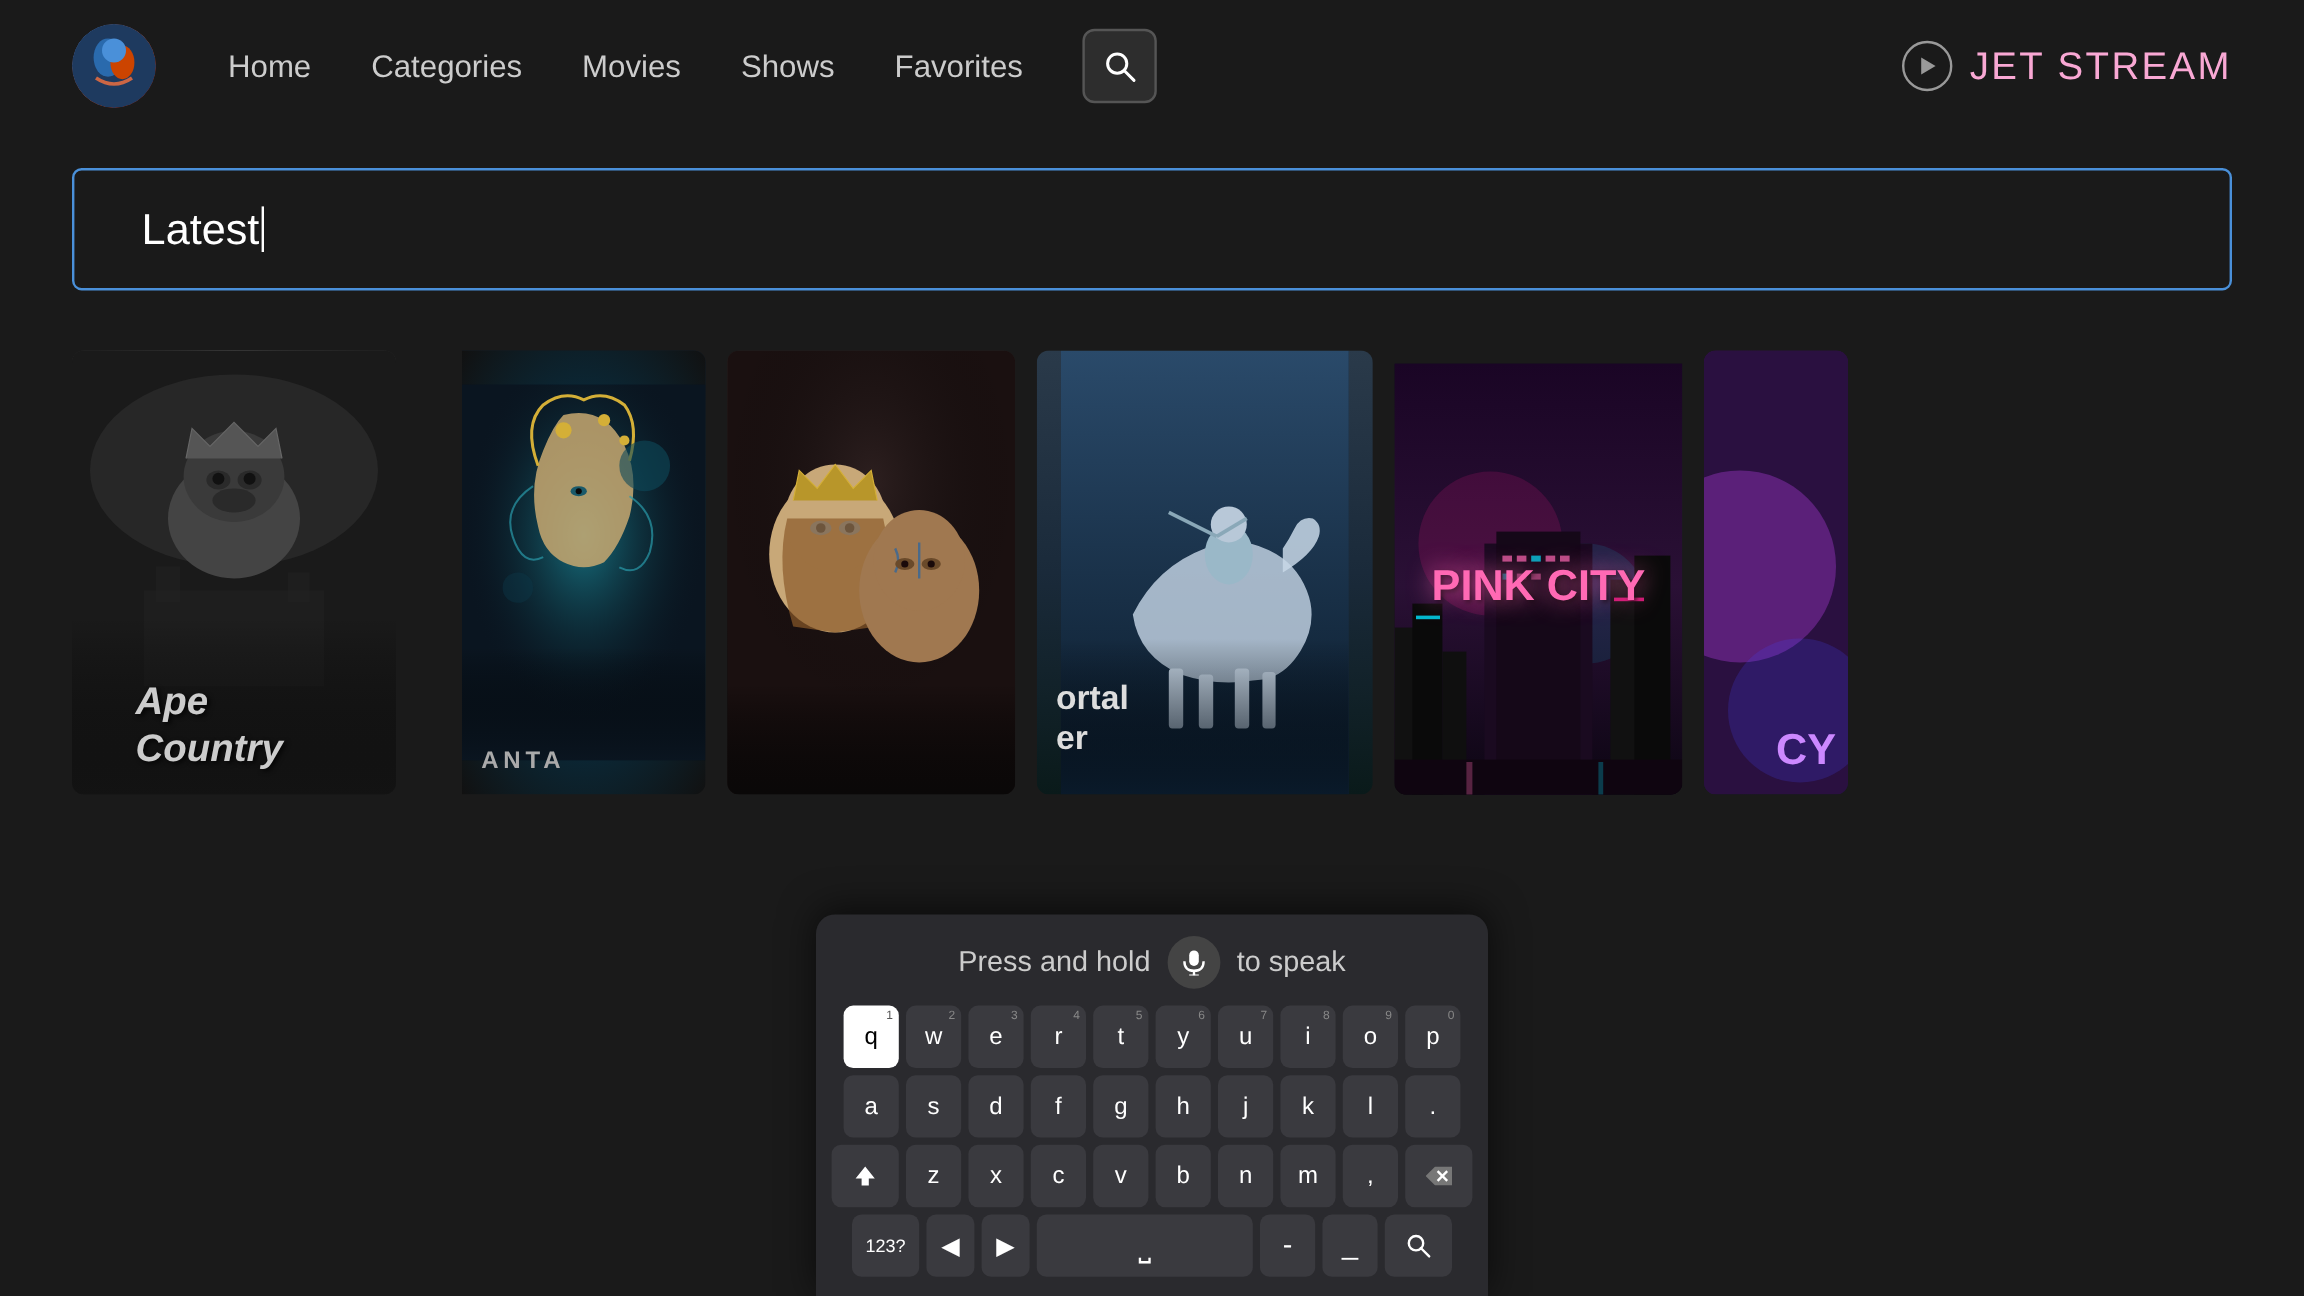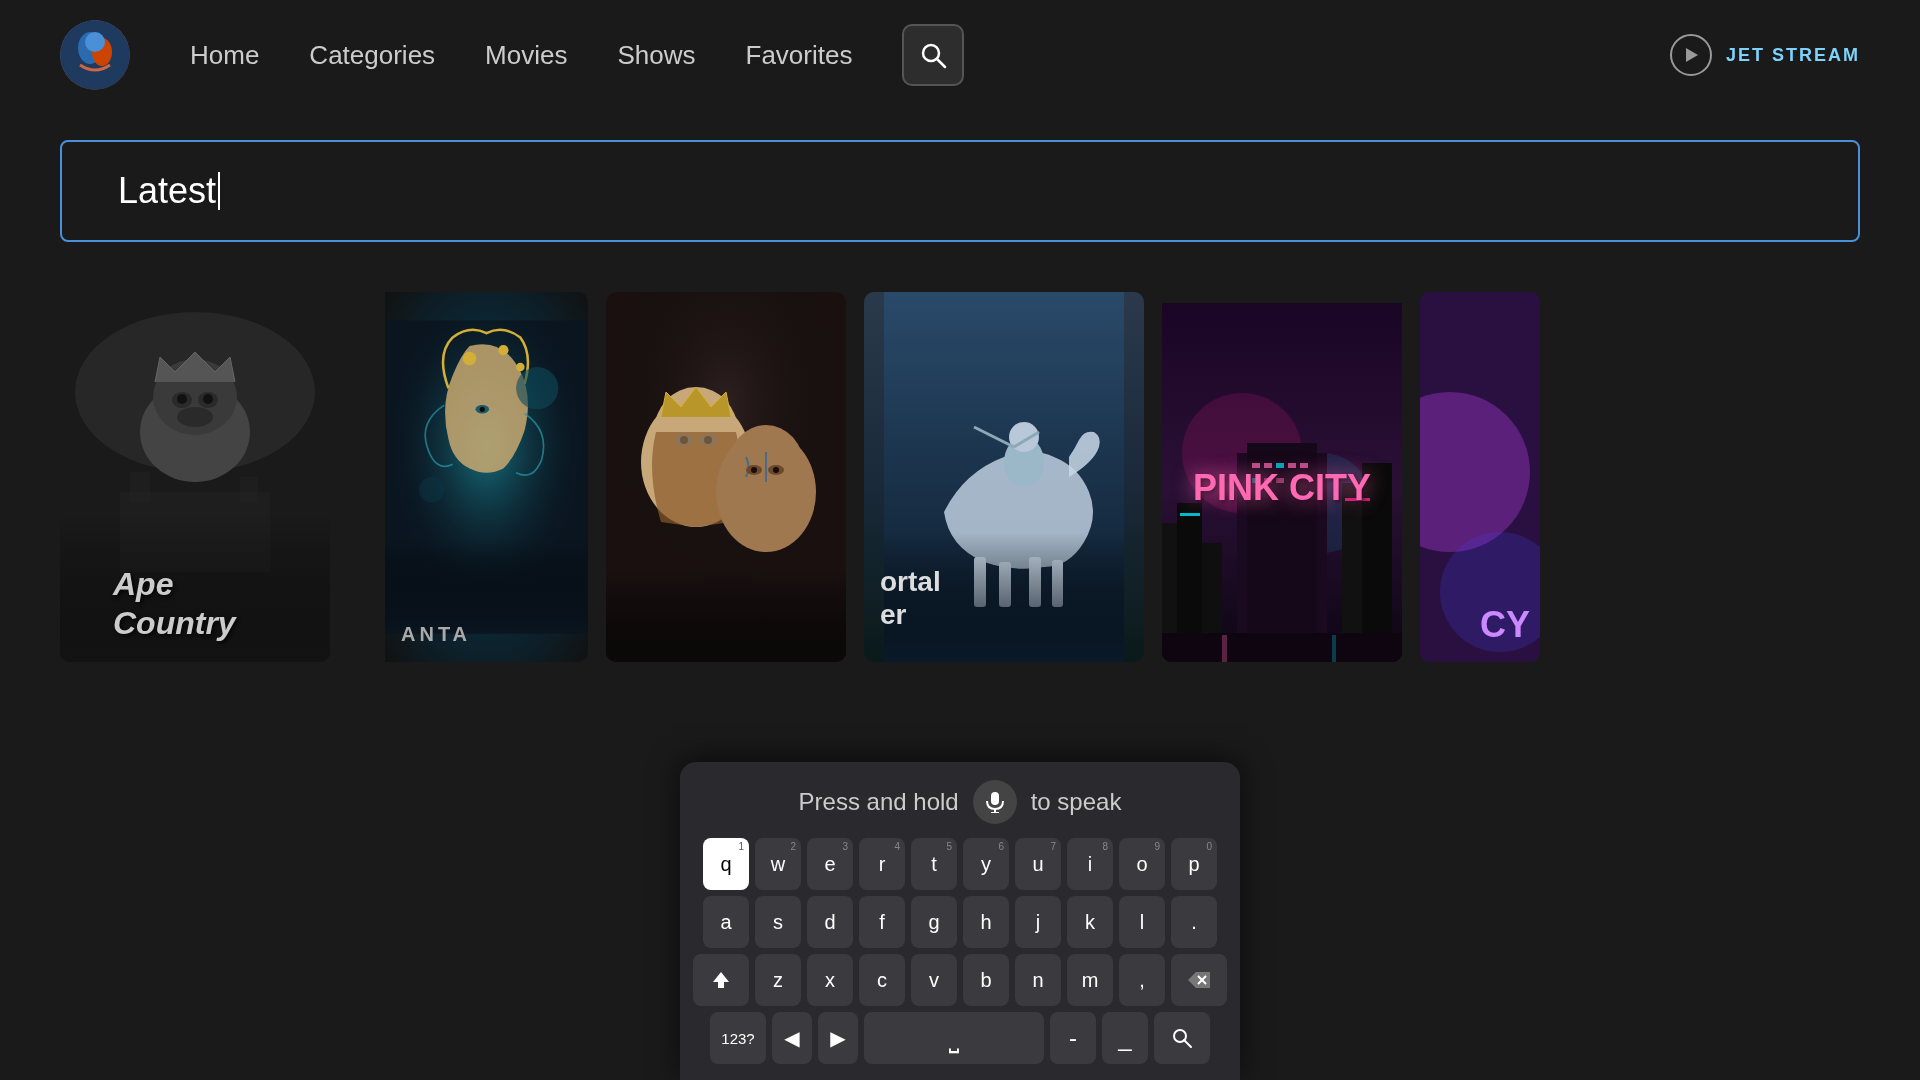--- a/index.html
+++ b/index.html
@@ -80,24 +80,24 @@
       width: 42px;
       height: 42px;
       border-radius: 50%;
       border: 2px solid #999;
       display: flex;
       align-items: center;
       justify-content: center;
     }
 
     .brand-name {
-      font-size: 18px;
-      font-weight: 700;
+      font-size: 32px;
+      font-weight: 400;
       letter-spacing: 2px;
-      color: #7dd3fc;
+      color: #f9a8d4;
     }
 
     
     .search-area {
       padding: 20px 60px;
       margin-top: 10px;
     }
 
     .search-box {
       width: 100%;

